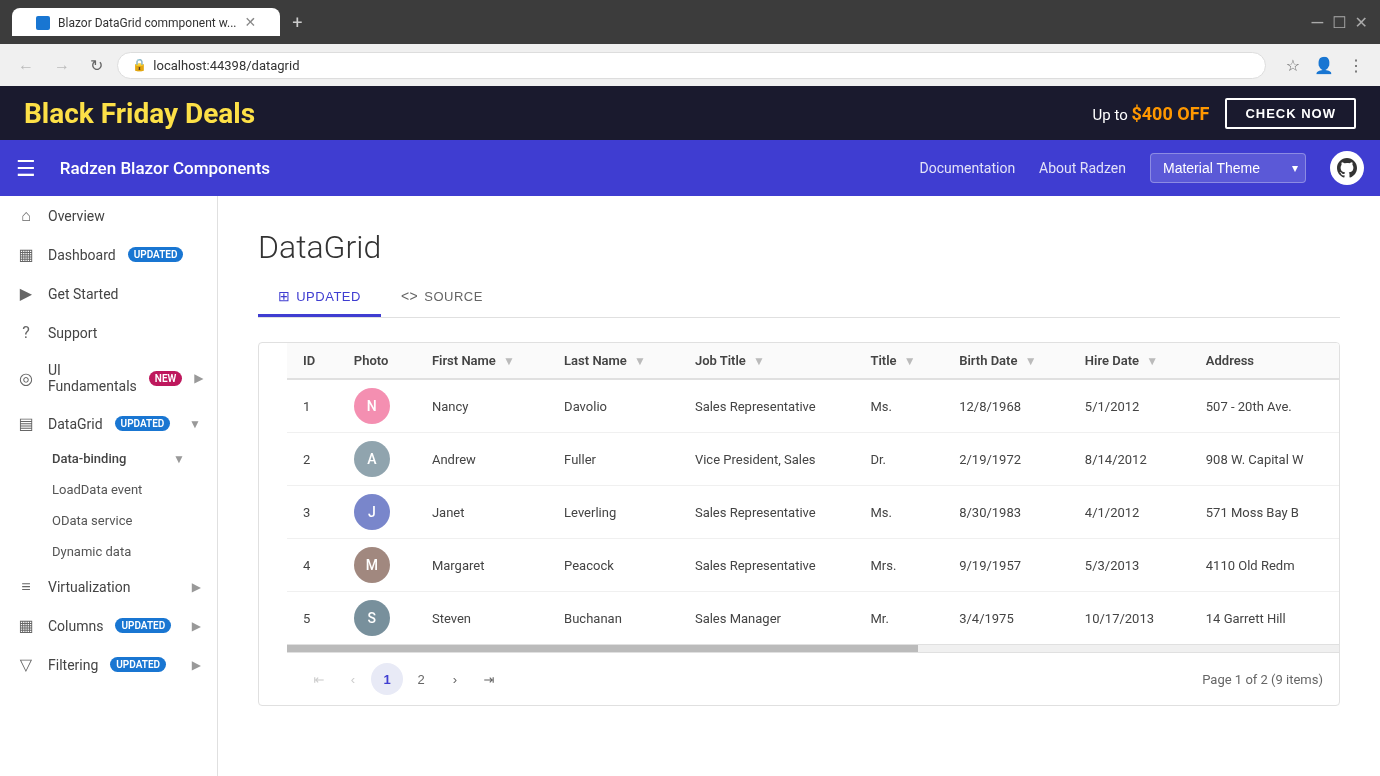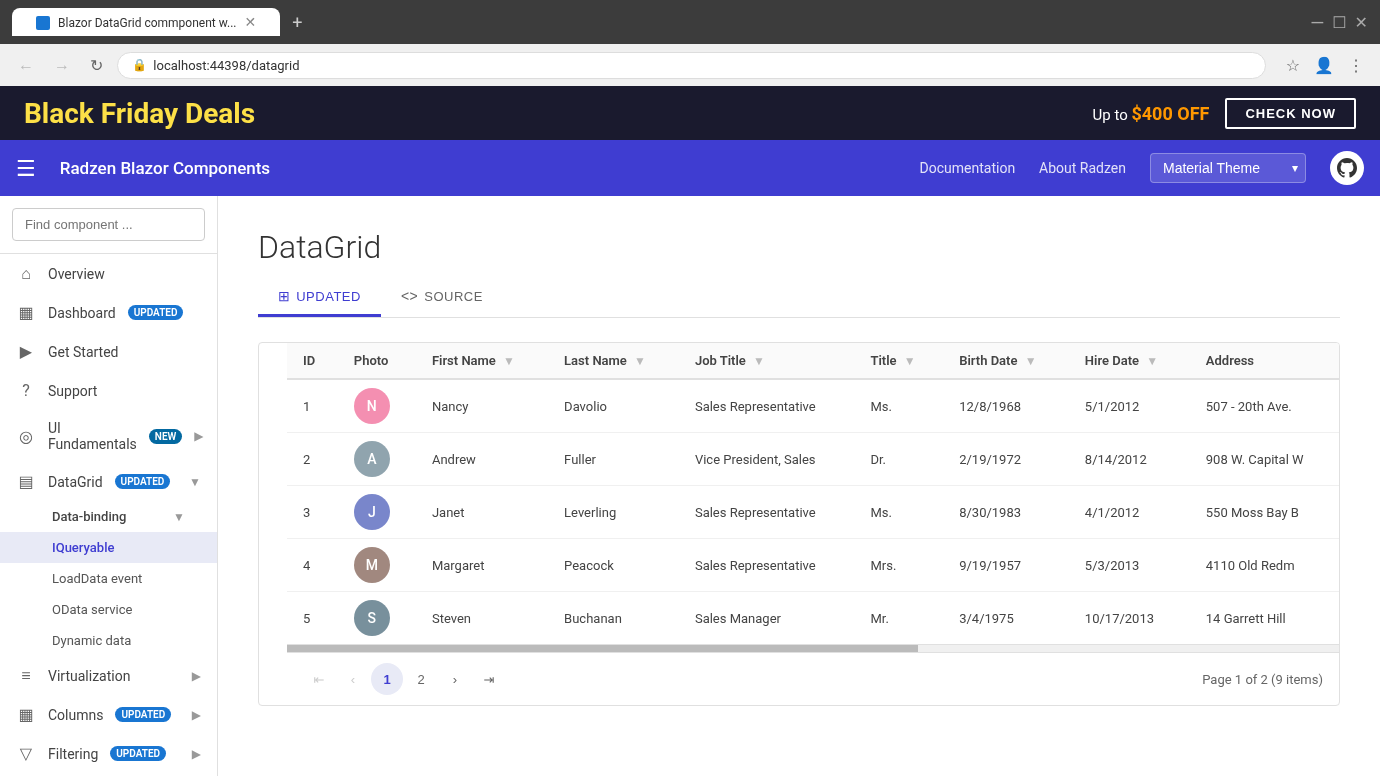--- a/index.html
+++ b/index.html
@@ -43,21 +43,21 @@
 
     
     .sidebar { width: 218px; background: #fff; border-right: 1px solid #e0e0e0; overflow-y: auto; flex-shrink: 0; }
     .search-wrap { padding: 12px; border-bottom: 1px solid #e0e0e0; }
     .search-input { width: 100%; padding: 8px 12px; border: 1px solid #ccc; border-radius: 4px; font-size: 13px; color: #555; outline: none; }
 
     .nav-item { display: flex; align-items: center; padding: 10px 16px; cursor: pointer; color: #444; font-size: 14px; gap: 12px; position: relative; }
     .nav-item .nav-icon { font-size: 16px; color: #666; min-width: 20px; text-align: center; }
     .nav-badge { font-size: 10px; padding: 2px 6px; border-radius: 10px; font-weight: 600; }
     .nav-badge.updated { background: #1976d2; color: #fff; }
-    .nav-badge.new { background: #0369a1; color: #fff; }
+    .nav-badge.new { background: #be185d; color: #fff; }
     .nav-chevron { margin-left: auto; font-size: 12px; color: #999; }
 
     .sub-nav-item { padding: 8px 16px 8px 52px; cursor: pointer; color: #555; font-size: 13px; display: block; }
     .sub-nav-item.active { color: #3f3dd1; background: #e8eaf6; font-weight: 500; }
 
     
     .main-content { flex: 1; overflow-y: auto; background: #fff; }
     .content-area { padding: 32px 40px; }
 
     .page-title { font-size: 32px; font-weight: 300; color: #333; margin-bottom: 12px; }
@@ -150,23 +150,20 @@
   <button class="github-btn">
     <svg width="20" height="20" viewBox="0 0 24 24" fill="#333">
         <path d="M12 0C5.37 0 0 5.37 0 12c0 5.3 3.44 9.8 8.2 11.39.6.11.82-.26.82-.58v-2.03c-3.34.73-4.04-1.61-4.04-1.61-.54-1.38-1.33-1.74-1.33-1.74-1.09-.74.08-.73.08-.73 1.2.09 1.84 1.24 1.84 1.24 1.07 1.83 2.8 1.3 3.49 1 .11-.78.42-1.3.76-1.6-2.67-.3-5.47-1.33-5.47-5.93 0-1.31.47-2.38 1.24-3.22-.12-.3-.54-1.52.12-3.17 0 0 1.01-.32 3.3 1.23a11.5 11.5 0 0 1 3-.4c1.02 0 2.04.13 3 .4 2.28-1.55 3.3-1.23 3.3-1.23.66 1.65.24 2.87.12 3.17.77.84 1.23 1.91 1.23 3.22 0 4.61-2.8 5.63-5.48 5.92.43.37.81 1.1.81 2.22v3.29c0 .32.22.7.82.58C20.56 21.8 24 17.3 24 12c0-6.63-5.37-12-12-12z"></path>
       </svg>
   </button>
 </div>
 
 <div class="app-layout">
 
   <nav class="sidebar">
-    <div class="search-wrap">
-      <input class="search-input" type="text" placeholder="Find component ..." style="">
-    </div>
 
     <div class="nav-item">
       <span class="nav-icon">⌂</span>
       <span>Overview</span>
     </div>
     <div class="nav-item">
       <span class="nav-icon">▦</span>
       <span>Dashboard</span>
       <span class="nav-badge updated">UPDATED</span>
     </div>
@@ -187,23 +184,20 @@
     <div class="nav-item">
       <span class="nav-icon">▤</span>
       <span>DataGrid</span>
       <span class="nav-badge updated">UPDATED</span>
       <span class="nav-chevron">▼</span>
     </div>
 
     <div class="sub-nav-item" style="font-weight:500; color:#444; display:flex; align-items:center; justify-content:space-between;">
       <span>Data-binding</span>
       <span style="font-size:12px; color:#999; margin-right:16px;">▼</span>
-    </div>
-    <div class="sub-nav-item active">
-      <span>IQueryable</span>
     </div>
     <div class="sub-nav-item">
       <span>LoadData event</span>
     </div>
     <div class="sub-nav-item">
       <span>OData service</span>
     </div>
     <div class="sub-nav-item">
       <span>Dynamic data</span>
     </div>
@@ -320,21 +314,21 @@
         <div class="avatar" style="background:#7986cb;">
           <span style="color:#fff; font-weight:500;">J</span>
         </div>
       </td>
       <td>Janet</td>
       <td>Leverling</td>
       <td>Sales Representative</td>
       <td>Ms.</td>
       <td>8/30/1983</td>
       <td>4/1/2012</td>
-      <td>550 Moss Bay B</td>
+      <td>571 Moss Bay B</td>
     </tr>
                 <tr>
       <td>4</td>
       <td>
         <div class="avatar" style="background:#a1887f;">
           <span style="color:#fff; font-weight:500;">M</span>
         </div>
       </td>
       <td>Margaret</td>
       <td>Peacock</td>

